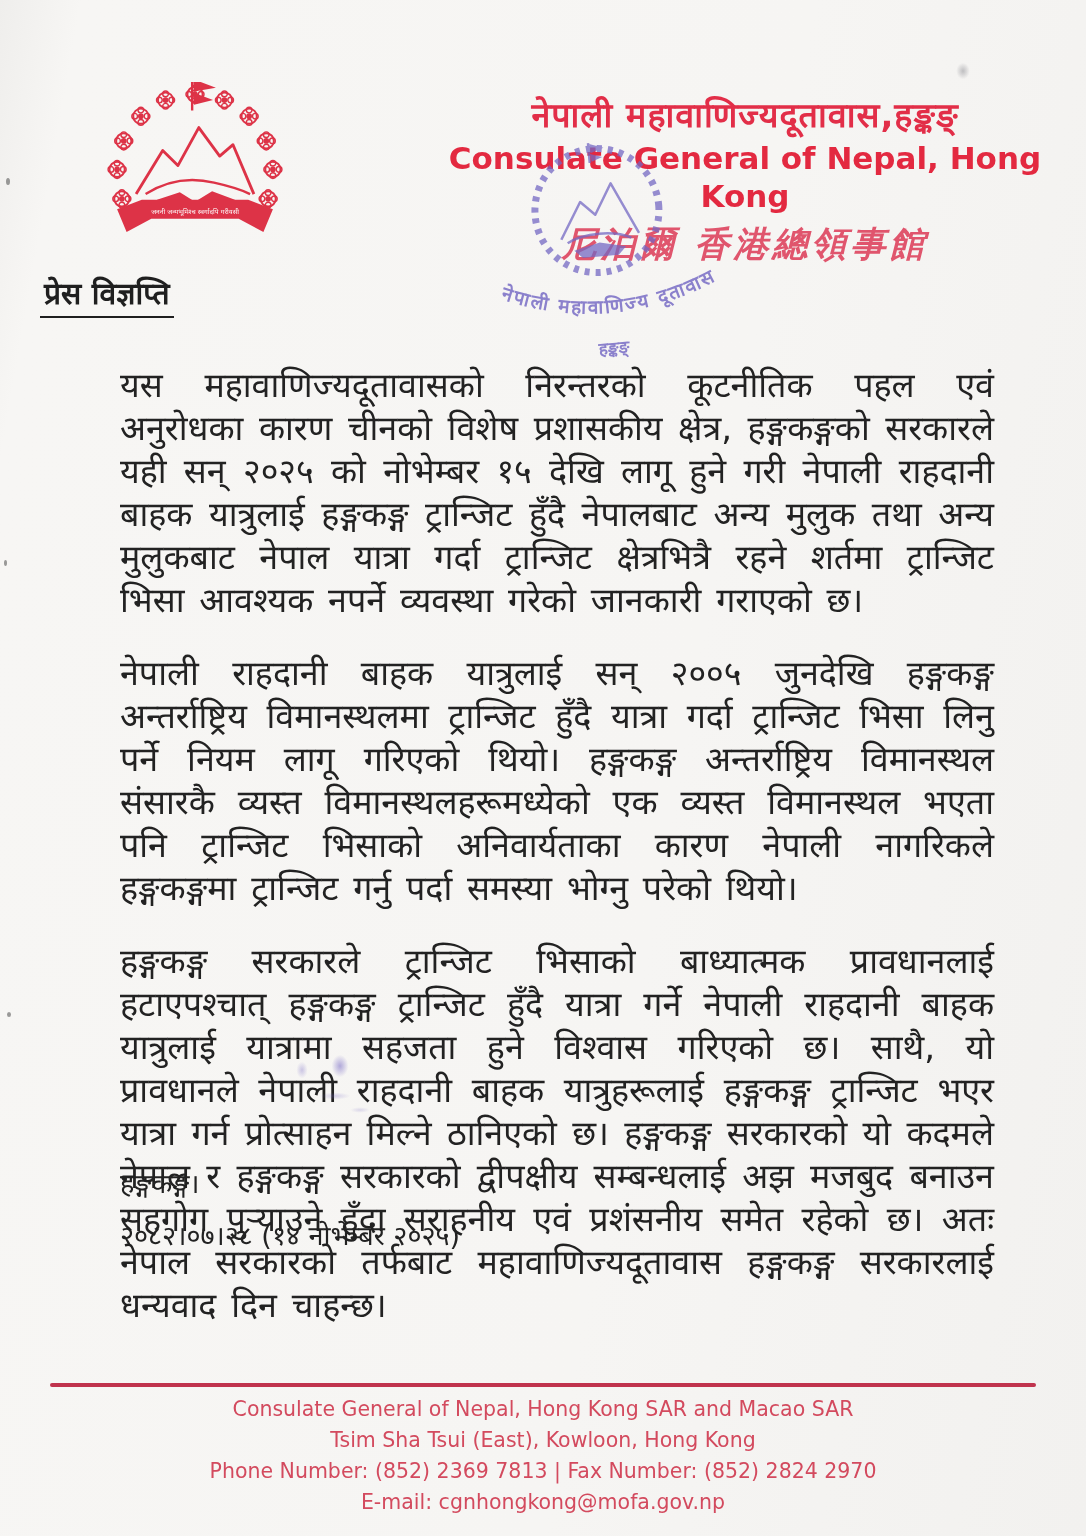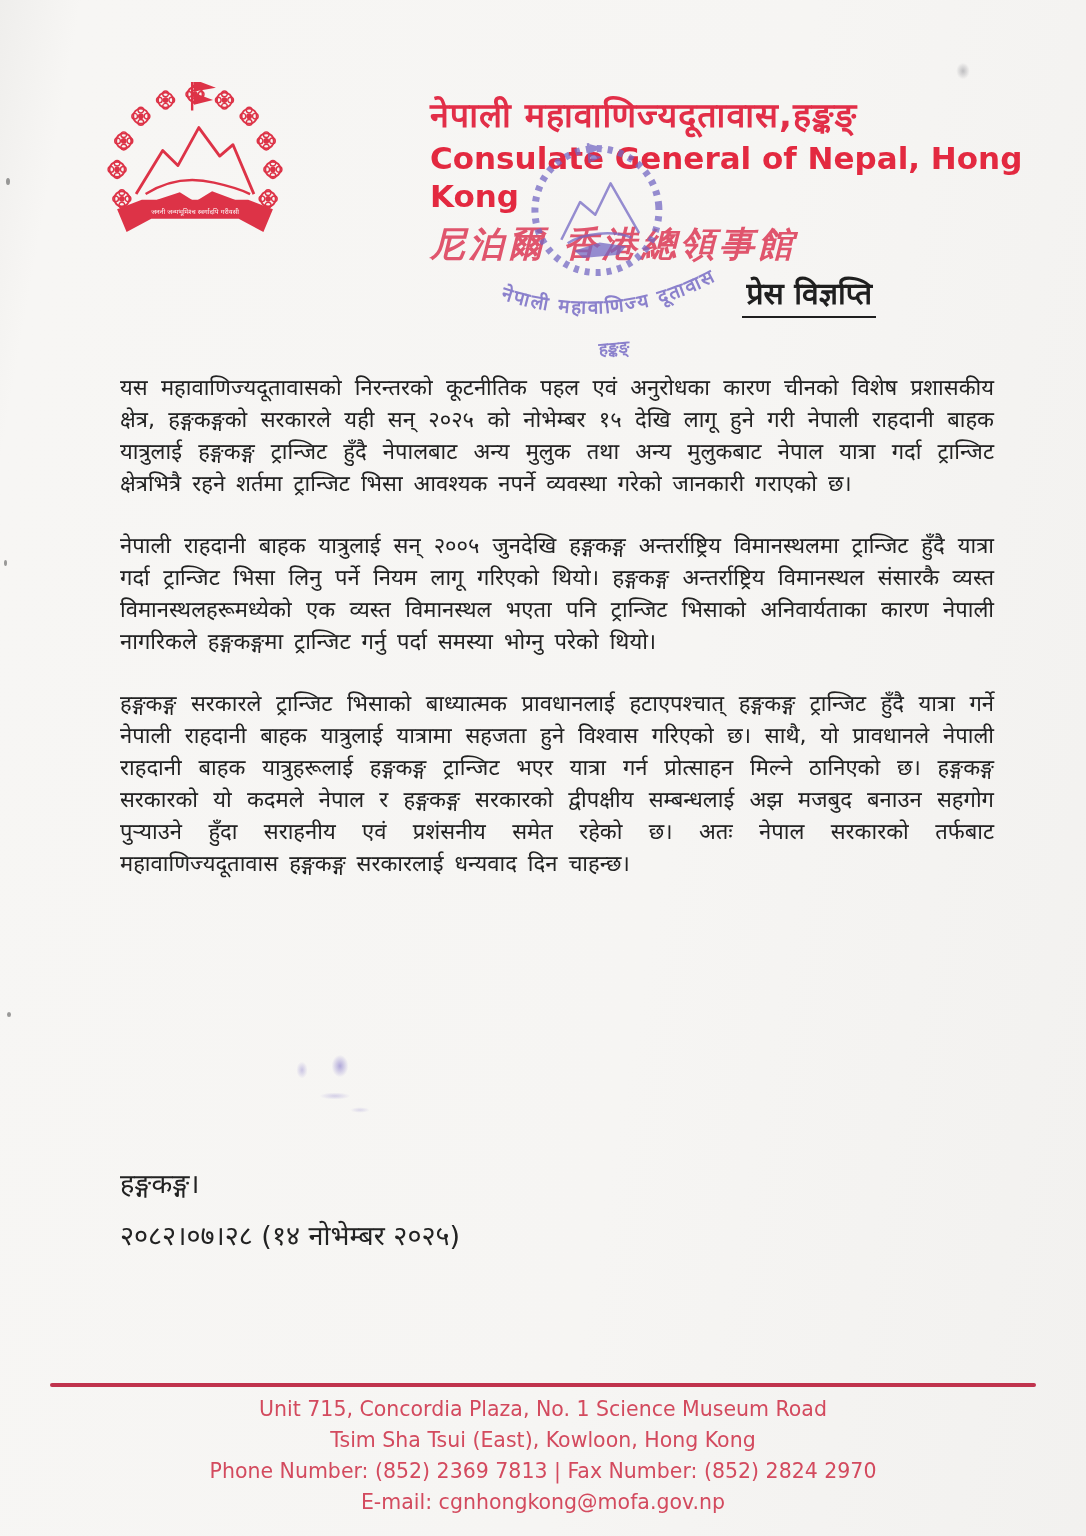--- a/index.html
+++ b/index.html
@@ -7,44 +7,44 @@
     position:relative;
     width:1086px;height:1536px;
     margin:0 auto;
     background:linear-gradient(100deg,#efeeec 0%,#f7f6f4 6%,#f6f5f3 60%,#f2f1ef 100%);
     overflow:hidden;
     font-family:"DejaVu Sans",sans-serif;
     color:#262626;
   }
   
   .emblem{position:absolute;left:90px;top:82px;width:210px;height:190px;color:#dd3347;}
-  .header-block{position:absolute;left:430px;top:94px;width:630px;}
+  .header-block{position:absolute;left:430px;top:94px;width:630px;text-align:center;}
   .hdr-nepali{font-size:34px;font-weight:bold;color:#e22e48;line-height:1.25;letter-spacing:1px;}
   .hdr-english{font-size:31px;font-weight:bold;color:#e32940;line-height:1.25;margin-top:2px;}
   .hdr-chinese{font-size:35px;font-weight:bold;color:#e0556d;line-height:1.3;margin-top:6px;letter-spacing:4px;font-style:italic;}
   .stamp{
     position:absolute;left:470px;top:128px;width:270px;height:235px;
     color:#7468c4;opacity:.82;transform:rotate(-5deg);
     pointer-events:none;
   }
   .stamp text{fill:#7468c4;font-family:"DejaVu Sans",sans-serif;}
   
   .doc-title{
-    position:absolute;top:272px;left:0;width:876px;text-align:right;
+    position:absolute;top:272px;left:0;width:876px;text-align:left;
   }
   .doc-title span{
     display:inline-block;margin-left:40px;
     font-size:30px;font-weight:bold;color:#1f1f1f;
     border-bottom:2px solid #1f1f1f;padding:0 4px 3px 4px;
   }
   
   .body-text{position:absolute;left:120px;top:360px;width:874px;}
   .para{
-    font-size:22px;line-height:32px;color:#222;
-    text-align:justify;margin:12px 0 30px 0;word-spacing:4px;
+    font-size:34px;line-height:43px;color:#222;
+    text-align:justify;margin:4px 0 30px 0;word-spacing:4px;
   }
   
   .signature{position:absolute;left:120px;top:1158px;font-size:27px;line-height:52px;color:#222;}
   
   .footer-rule{position:absolute;left:50px;top:1383px;width:986px;height:4px;background:#c0334d;border-radius:2px;}
   .footer{position:absolute;left:0;top:1394px;width:1086px;text-align:center;}
   .footer div{font-size:20.5px;line-height:31px;color:#d34a5e;font-weight:500;}
   
   .smudge{
     position:absolute;left:290px;top:1048px;width:90px;height:70px;
@@ -143,20 +143,20 @@
   <div class="speck" style="left:4px;top:560px;width:3px;height:6px;"></div>
   <div class="speck" style="left:7px;top:1012px;width:4px;height:5px;"></div>
 
   <div class="signature">
     <div>हङ्गकङ्ग।</div>
     <div>२०८२।०७।२८ (१४ नोभेम्बर २०२५)</div>
   </div>
 
   <div class="footer-rule"></div>
   <div class="footer">
-    <div>Unit 715, Concordia Plaza, No. 1 Science Museum Road</div>
+    <div>Consulate General of Nepal, Hong Kong SAR and Macao SAR</div>
     <div>Tsim Sha Tsui (East), Kowloon, Hong Kong</div>
     <div>Phone Number: (852) 2369 7813 | Fax Number: (852) 2824 2970</div>
     <div>E-mail: cgnhongkong@mofa.gov.np</div>
 
   </div>
 
 </div>
 
 </body></html>

